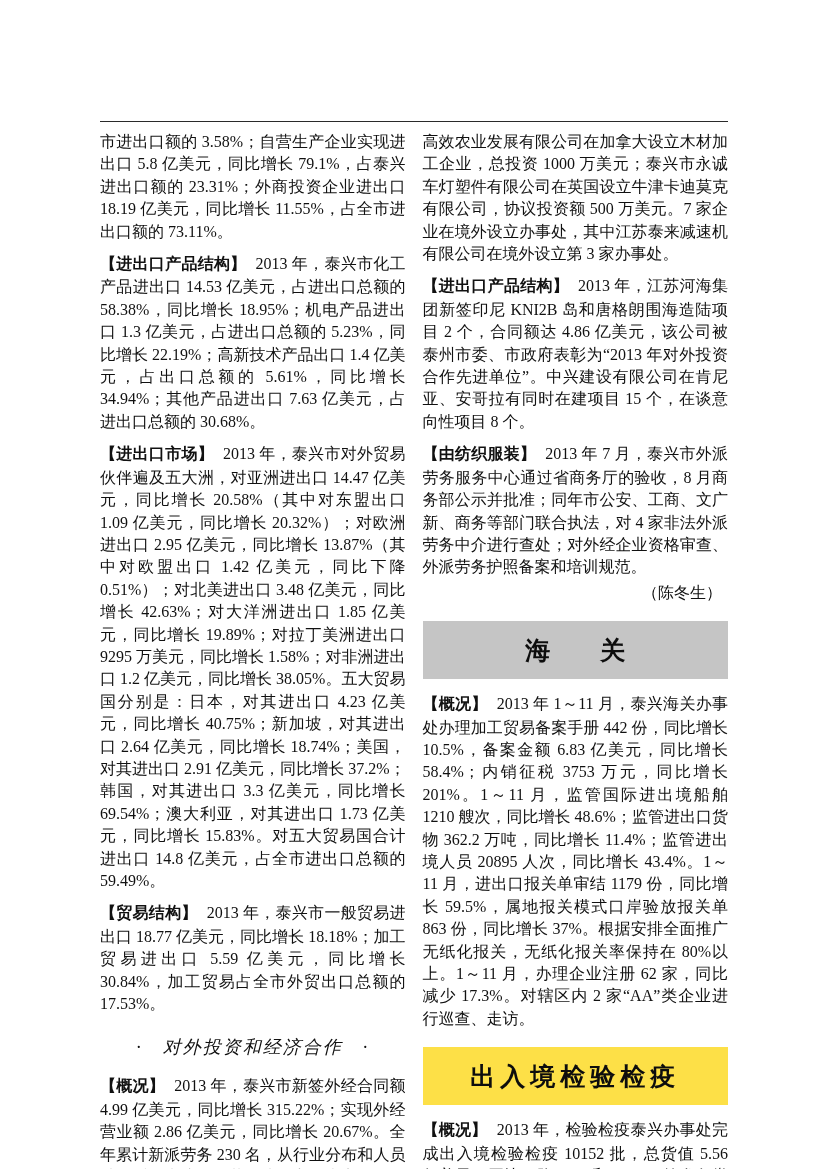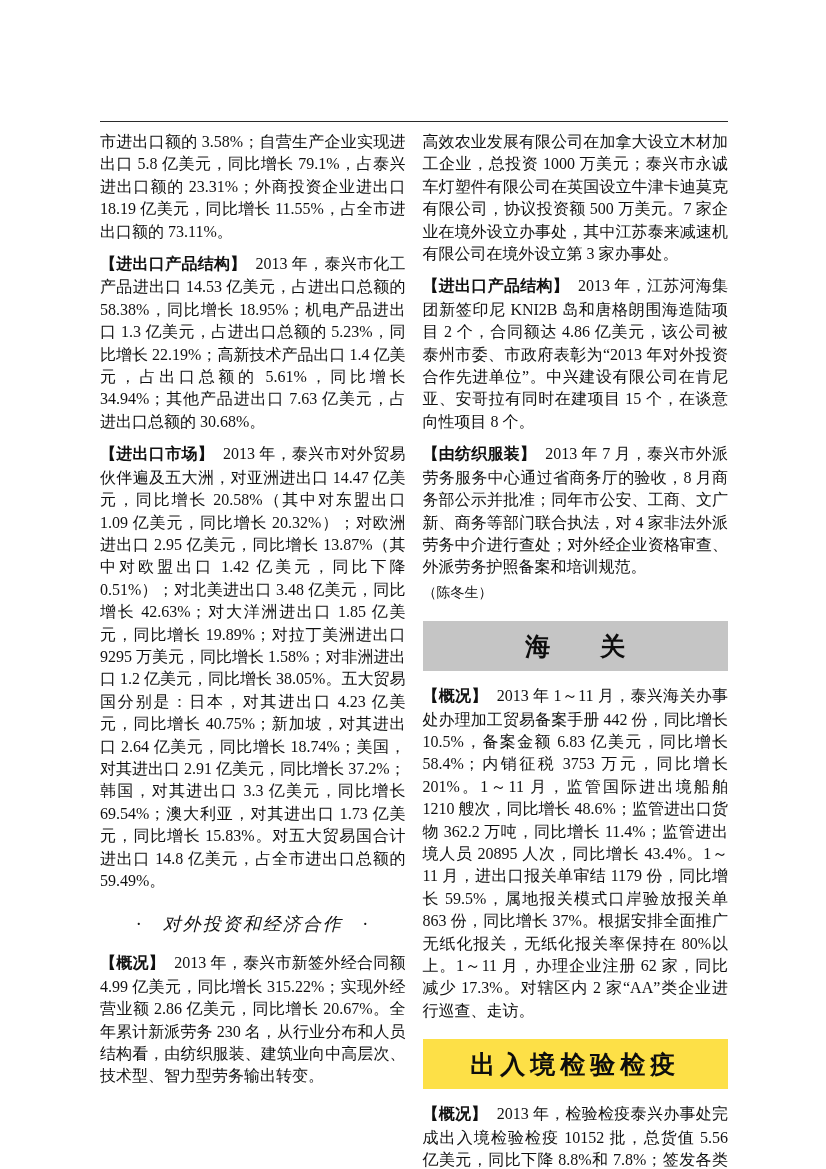--- a/index.html
+++ b/index.html
@@ -58,26 +58,27 @@
     margin: 17px 0 13px 0;
     text-align: center;
     font-size: 18px;
     font-style: italic;
     letter-spacing: 2px;
     font-weight: 500;
     line-height: 30px;
   }
   .credit {
     margin-top: 3px;
+    text-align: right;
     padding-right: 6px;
-    font-size: 14px;
+    font-size: 16px;
   }
   .banner {
     margin: 17px 0 14px 0;
-    height: 50px;
+    height: 58px;
     background: #c5c5c5;
     display: flex;
     align-items: center;
     justify-content: center;
     font-family: "Liberation Sans", "DejaVu Sans", sans-serif;
     font-weight: bold;
     font-size: 25px;
     color: #0d0d0d;
   }
   .banner.wide-spacing { letter-spacing: 5px; }
@@ -92,20 +93,21 @@
 
     <div class="columns">
 
       <div class="col">
         <p class="para"><span>市进出口额的 3.58%；自营生产企业实现进出口 5.8 亿美元，同比增长 79.1%，占泰兴进出口额的 23.31%；外商投资企业进出口 18.19 亿美元，同比增长 11.55%，占全市进出口额的 73.11%。</span></p>
 
         <p class="para"><span class="lbl">【进出口产品结构】</span><span>2013 年，泰兴市化工产品进出口 14.53 亿美元，占进出口总额的 58.38%，同比增长 18.95%；机电产品进出口 1.3 亿美元，占进出口总额的 5.23%，同比增长 22.19%；高新技术产品出口 1.4 亿美元，占出口总额的 5.61%，同比增长 34.94%；其他产品进出口 7.63 亿美元，占进出口总额的 30.68%。</span></p>
 
         <p class="para"><span class="lbl">【进出口市场】</span><span>2013 年，泰兴市对外贸易伙伴遍及五大洲，对亚洲进出口 14.47 亿美元，同比增长 20.58%（其中对东盟出口 1.09 亿美元，同比增长 20.32%）；对欧洲进出口 2.95 亿美元，同比增长 13.87%（其中对欧盟出口 1.42 亿美元，同比下降 0.51%）；对北美进出口 3.48 亿美元，同比增长 42.63%；对大洋洲进出口 1.85 亿美元，同比增长 19.89%；对拉丁美洲进出口 9295 万美元，同比增长 1.58%；对非洲进出口 1.2 亿美元，同比增长 38.05%。五大贸易国分别是：日本，对其进出口 4.23 亿美元，同比增长 40.75%；新加坡，对其进出口 2.64 亿美元，同比增长 18.74%；美国，对其进出口 2.91 亿美元，同比增长 37.2%；韩国，对其进出口 3.3 亿美元，同比增长 69.54%；澳大利亚，对其进出口 1.73 亿美元，同比增长 15.83%。对五大贸易国合计进出口 14.8 亿美元，占全市进出口总额的 59.49%。</span></p>
 
+        <p class="para"><span class="lbl">【贸易结构】</span><span>2013 年，泰兴市一般贸易进出口 18.77 亿美元，同比增长 18.18%；加工贸易进出口 5.59 亿美元，同比增长 30.84%，加工贸易占全市外贸出口总额的 17.53%。</span></p>
 
         <div class="kai-heading">·　对外投资和经济合作　·</div>
 
         <p class="para"><span class="lbl">【概况】</span><span>2013 年，泰兴市新签外经合同额 4.99 亿美元，同比增长 315.22%；实现外经营业额 2.86 亿美元，同比增长 20.67%。全年累计新派劳务 230 名，从行业分布和人员结构看，由纺织服装、建筑业向中高层次、技术型、智力型劳务输出转变。</span></p>
 
       </div>
 
       <div class="col">
         <p class="para"><span>高效农业发展有限公司在加拿大设立木材加工企业，总投资 1000 万美元；泰兴市永诚车灯塑件有限公司在英国设立牛津卡迪莫克有限公司，协议投资额 500 万美元。7 家企业在境外设立办事处，其中江苏泰来减速机有限公司在境外设立第 3 家办事处。</span></p>
 

